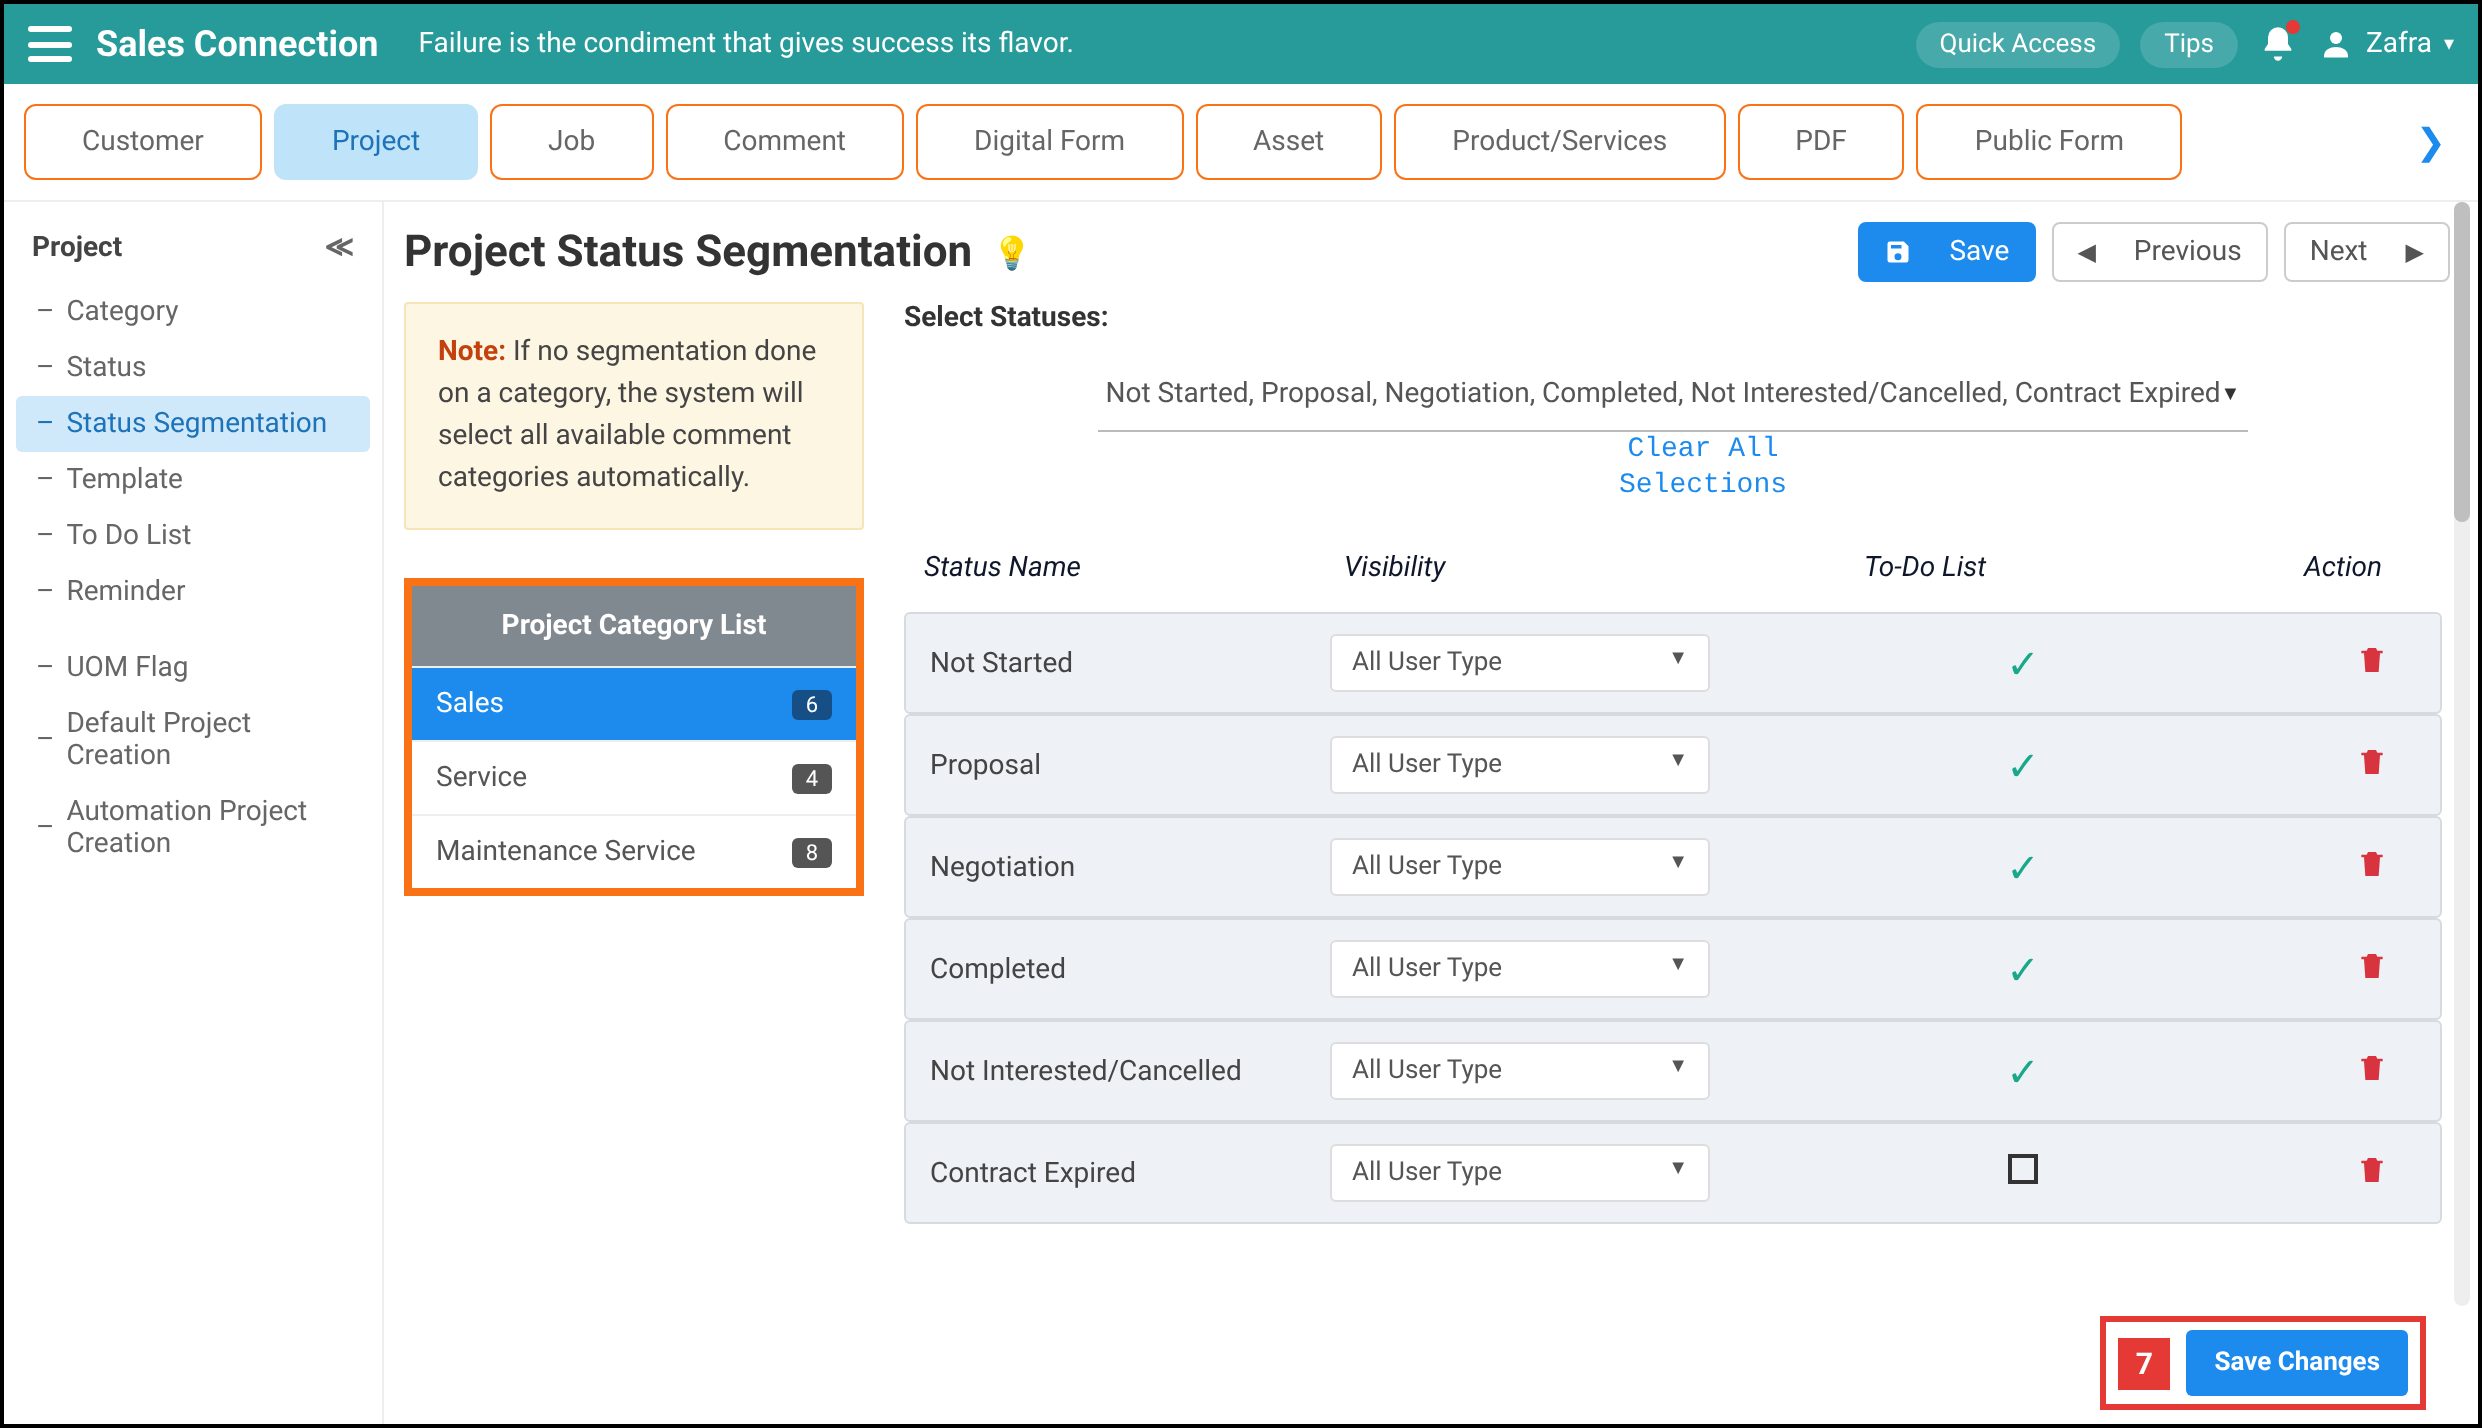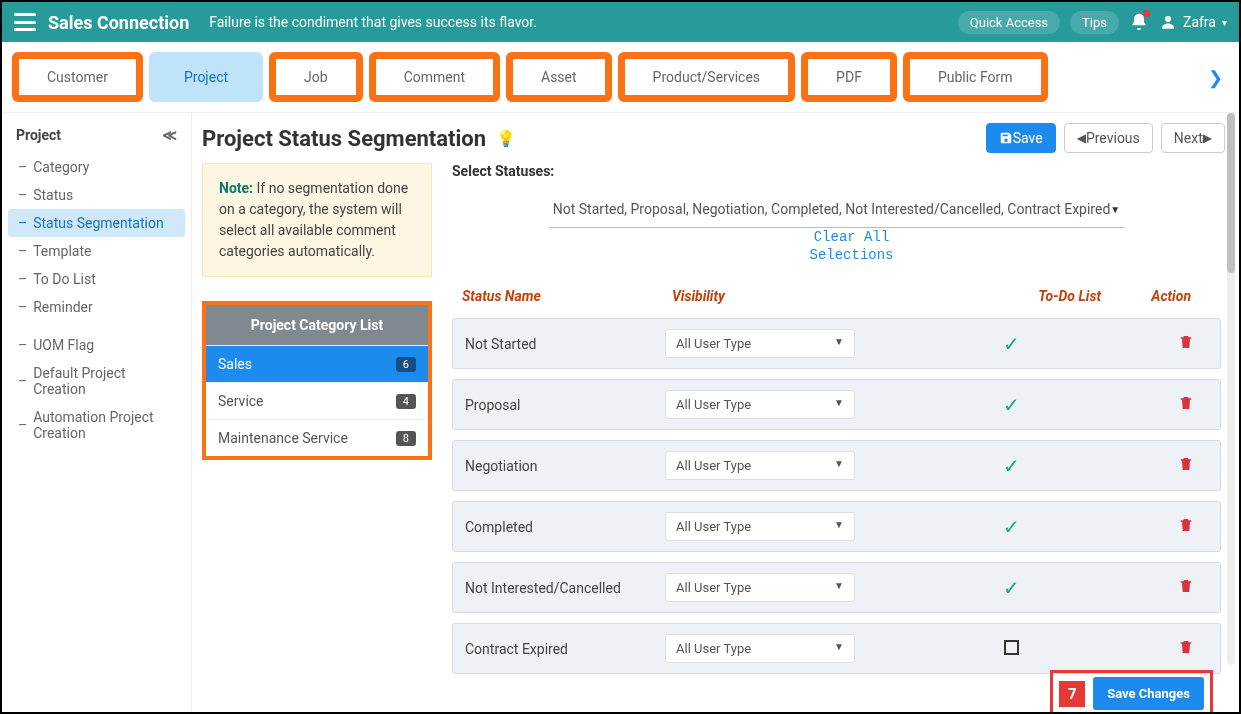--- a/index.html
+++ b/index.html
@@ -15,21 +15,21 @@
   .pill { background: rgba(255,255,255,0.15); padding: 4px 12px; border-radius: 14px; font-size: 13px; cursor: pointer; }
   .bell { position: relative; width: 20px; height: 20px; }
   .bell svg { width: 20px; height: 20px; fill: #fff; }
   .bell .dot { position: absolute; top: -2px; right: -1px; width: 7px; height: 7px; border-radius: 50%; background: #e53935; }
   .user { display: flex; align-items: center; gap: 6px; cursor: pointer; }
   .user svg.avatar { width: 18px; height: 18px; fill: #fff; }
   .user .caret { font-size: 10px; }
 
   
   .tabrow { display: flex; align-items: center; padding: 10px 10px; gap: 6px; border-bottom: 1px solid #eee; }
-  .tab { flex: 0 0 auto; text-align: center; padding: 10px 28px; border: 7px solid #f97316; border-radius: 6px; color: #666; background: #fff; cursor: pointer; font-size: 14px; }
+  .tab { flex: 0 0 auto; text-align: center; padding: 10px 28px; border: 1px solid #f97316; border-radius: 6px; color: #666; background: #fff; cursor: pointer; font-size: 14px; }
   .tab.active { background: #bfe3f9; color: #1d72b8; border-color: #bfe3f9; }
   .tab-scroll { margin-left: auto; color: #1d8bed; font-size: 18px; padding: 6px; cursor: pointer; }
 
   
   .body { display: flex; height: calc(100% - 40px - 58px); }
 
   
   .sidebar { width: 190px; padding: 10px 6px; border-right: 1px solid #eee; }
   .sidebar-head { display: flex; align-items: center; font-weight: 700; font-size: 14px; color: #444; padding: 4px 8px 10px; }
   .sidebar-head .collapse { margin-left: auto; font-size: 14px; color: #666; cursor: pointer; }
@@ -37,50 +37,50 @@
   .side-item .dash { margin-right: 6px; }
   .side-item.active { background: #cfe9fb; color: #1d72b8; }
   .side-gap { height: 10px; }
 
   
   .main { flex: 1; padding: 10px 14px 14px 10px; overflow: hidden; position: relative; }
   .main-head { display: flex; align-items: center; gap: 10px; margin-bottom: 10px; }
   .page-title { font-weight: 700; font-size: 22px; color: #333; }
   .bulb { color: #f0b429; font-size: 16px; }
   .head-actions { margin-left: auto; display: flex; gap: 8px; }
-  .btn { display: inline-flex; align-items: center; gap: 0; border: 1px solid #ccc; border-radius: 4px; padding: 6px 12px; background: #fff; color: #555; cursor: pointer; font-size: 14px; }
+  .btn { display: inline-flex; align-items: center; gap: 19px; border: 1px solid #ccc; border-radius: 4px; padding: 6px 12px; background: #fff; color: #555; cursor: pointer; font-size: 14px; }
   .btn.primary { background: #1d8bed; color: #fff; border-color: #1d8bed; }
   .btn .arrow { font-size: 12px; }
 
   .content { display: flex; gap: 20px; height: calc(100% - 40px); }
 
   .leftcol { width: 230px; flex: 0 0 230px; }
   .note { background: #fdf6e3; border: 1px solid #f4e6b8; padding: 14px 16px; font-size: 14px; color: #444; line-height: 1.5; border-radius: 2px; }
-  .note b { color: #0f766e; }
+  .note b { color: #c2410c; }
   .catlist { margin-top: 24px; border: 4px solid #f97316; }
   .catlist-head { background: #808890; color: #fff; text-align: center; padding: 12px 8px; font-weight: 700; font-size: 14px; }
   .cat-row { display: flex; align-items: center; padding: 10px 12px; border-top: 1px solid #eee; font-size: 14px; cursor: pointer; }
   .cat-row.active { background: #1d8bed; color: #fff; }
   .cat-row .badge { margin-left: auto; background: #555; color: #fff; font-size: 11px; padding: 1px 7px; border-radius: 3px; }
   .cat-row.active .badge { background: #164f86; }
 
   .rightcol { flex: 1; padding-right: 4px; }
   .sel-label { font-weight: 700; color: #333; font-size: 14px; margin-bottom: 14px; }
   .sel-row { display: flex; align-items: center; margin-bottom: 18px; flex-direction: column; }
   .sel-input { flex: 1; border-bottom: 1px solid #bbb; padding: 8px 4px 10px; font-size: 14px; color: #555; display: flex; align-items: center; }
   .sel-input .dd { margin-left: auto; font-size: 10px; color: #333; }
   .clear-link { color: #1d8bed; font-size: 14px; width: 110px; text-align: center; margin-left: 30px; cursor: pointer; line-height: 1.3; font-family: Liberation Mono, monospace; }
 
-  .tbl-head { display: flex; padding: 6px 10px 14px; font-weight: 700; font-style: italic; color: #c2410c; font-size: 14px; }
+  .tbl-head { display: flex; padding: 6px 10px 14px; font-weight: 400; font-style: italic; color: #0f172a; font-size: 14px; }
   .col-name { flex: 0 0 210px; }
   .col-vis  { flex: 0 0 260px; }
-  .col-todo { flex: 1; text-align: right; }
+  .col-todo { flex: 1; text-align: left; }
   .col-act  { flex: 0 0 110px; text-align: right; padding-right: 20px; }
 
-  .status-row { display: flex; align-items: center; border: 1px solid #d6dbe0; background: #eef2f6; border-radius: 3px; padding: 10px 12px; margin-bottom: 10px; }
+  .status-row { display: flex; align-items: center; border: 1px solid #d6dbe0; background: #eef2f6; border-radius: 3px; padding: 10px 12px; margin-bottom: 0; }
   .status-row .name { flex: 0 0 200px; font-size: 14px; color: #444; }
   .status-row .vis { flex: 0 0 190px; background: #fff; border: 1px solid #ddd; border-radius: 3px; padding: 6px 10px; font-size: 13px; color: #555; display: flex; align-items: flex-start; cursor: pointer; }
   .status-row .vis .dd { margin-left: auto; font-size: 10px; }
   .status-row .spacer { flex: 0 0 70px; }
   .status-row .todo { flex: 1; text-align: center; }
   .status-row .act { flex: 0 0 110px; text-align: right; padding-right: 14px; }
   .check { color: #19a88a; font-size: 20px; }
   .box { display: inline-block; width: 15px; height: 15px; border: 2px solid #333; }
   .trash svg { width: 16px; height: 18px; fill: #d8343f; }
 
@@ -121,20 +121,21 @@
     </div>
   </div>
 </div>
 
 <div class="tabrow">
   <div id="tabs-holder" style="display:flex; gap:6px;">
       <div class="tab">Customer</div>
       <div class="tab active">Project</div>
       <div class="tab">Job</div>
       <div class="tab">Comment</div>
+      <div class="tab">Digital Form</div>
       <div class="tab">Asset</div>
       <div class="tab">Product/Services</div>
       <div class="tab">PDF</div>
       <div class="tab">Public Form</div>
     </div>
   <div class="tab-scroll">❯</div>
 </div>
 
 <div class="body">
 

